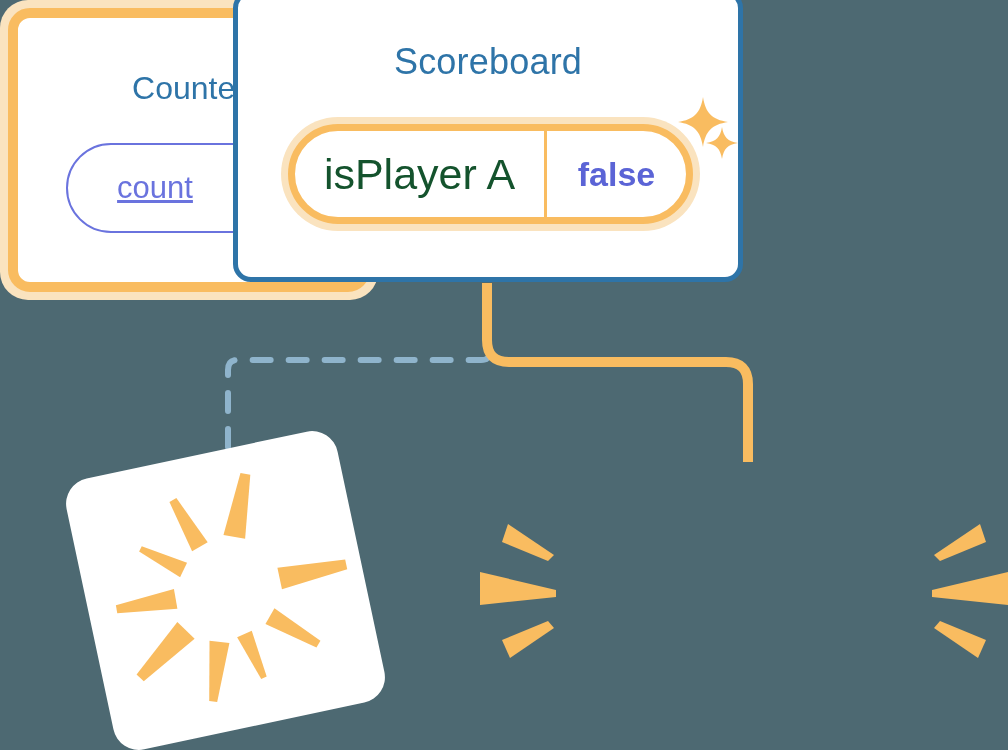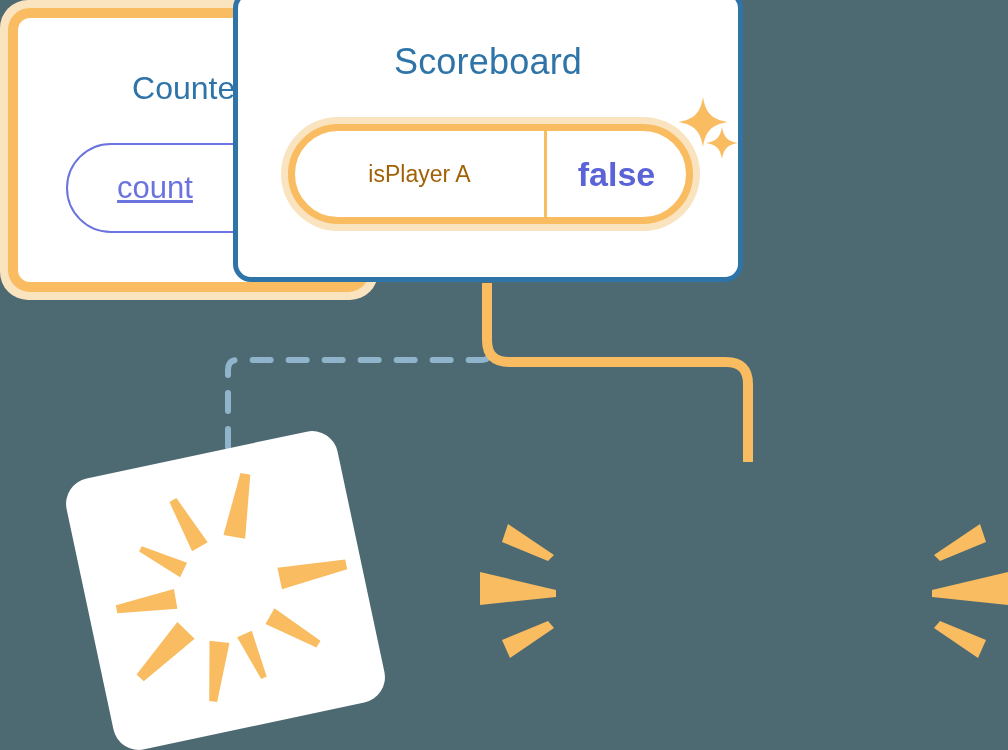--- a/index.html
+++ b/index.html
@@ -70,22 +70,22 @@
     box-sizing: border-box;
     display: flex;
     align-items: stretch;
     overflow: hidden;
   }
   #scoreboard-pill-key {
     flex: 0 0 252px;
     display: flex;
     align-items: center;
     justify-content: center;
-    color: #a16207;
-    font-size: 23px;
+    color: #14532d;
+    font-size: 43px;
     font-weight: 400;
     border-right: 3px solid #f9bc60;
     box-sizing: border-box;
   }
   #scoreboard-pill-value {
     flex: 1 1 auto;
     display: flex;
     align-items: center;
     justify-content: center;
     color: #5b64d6;

